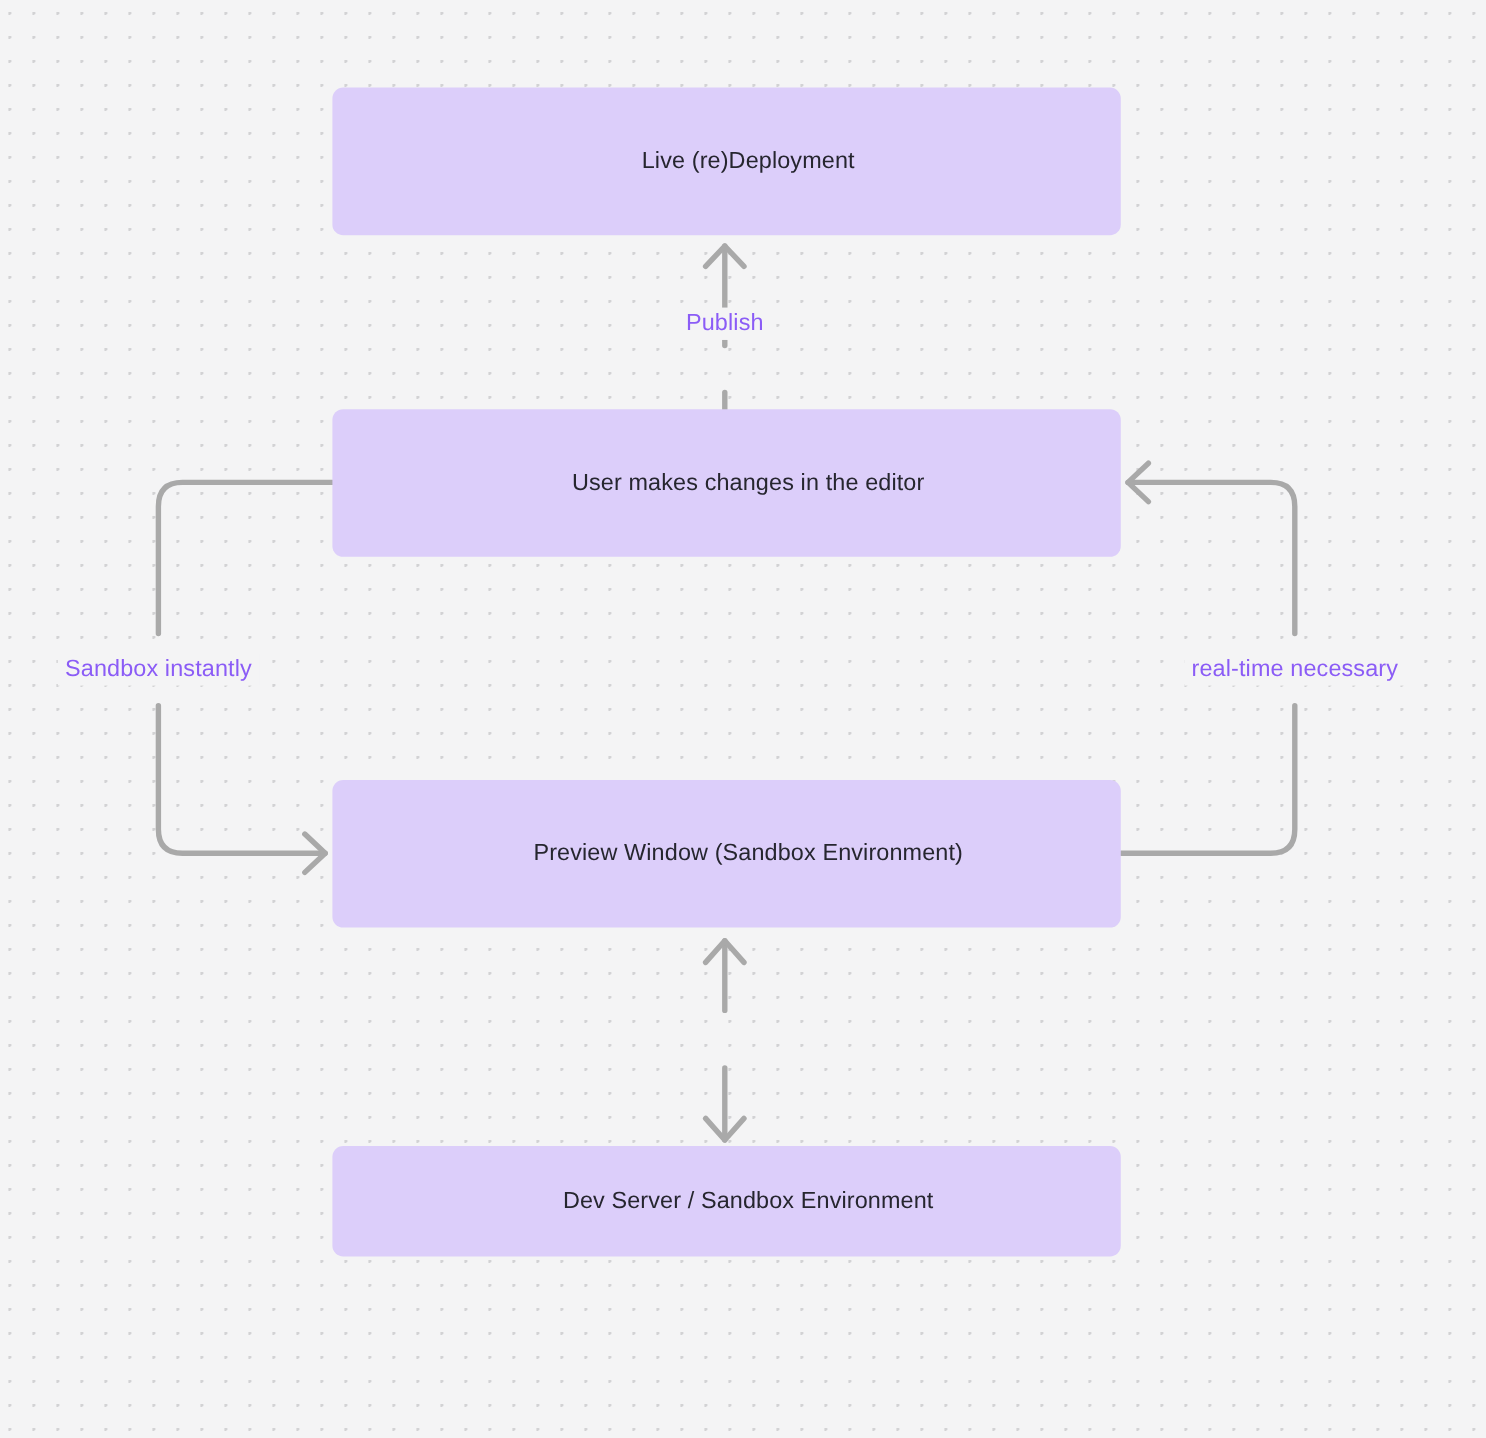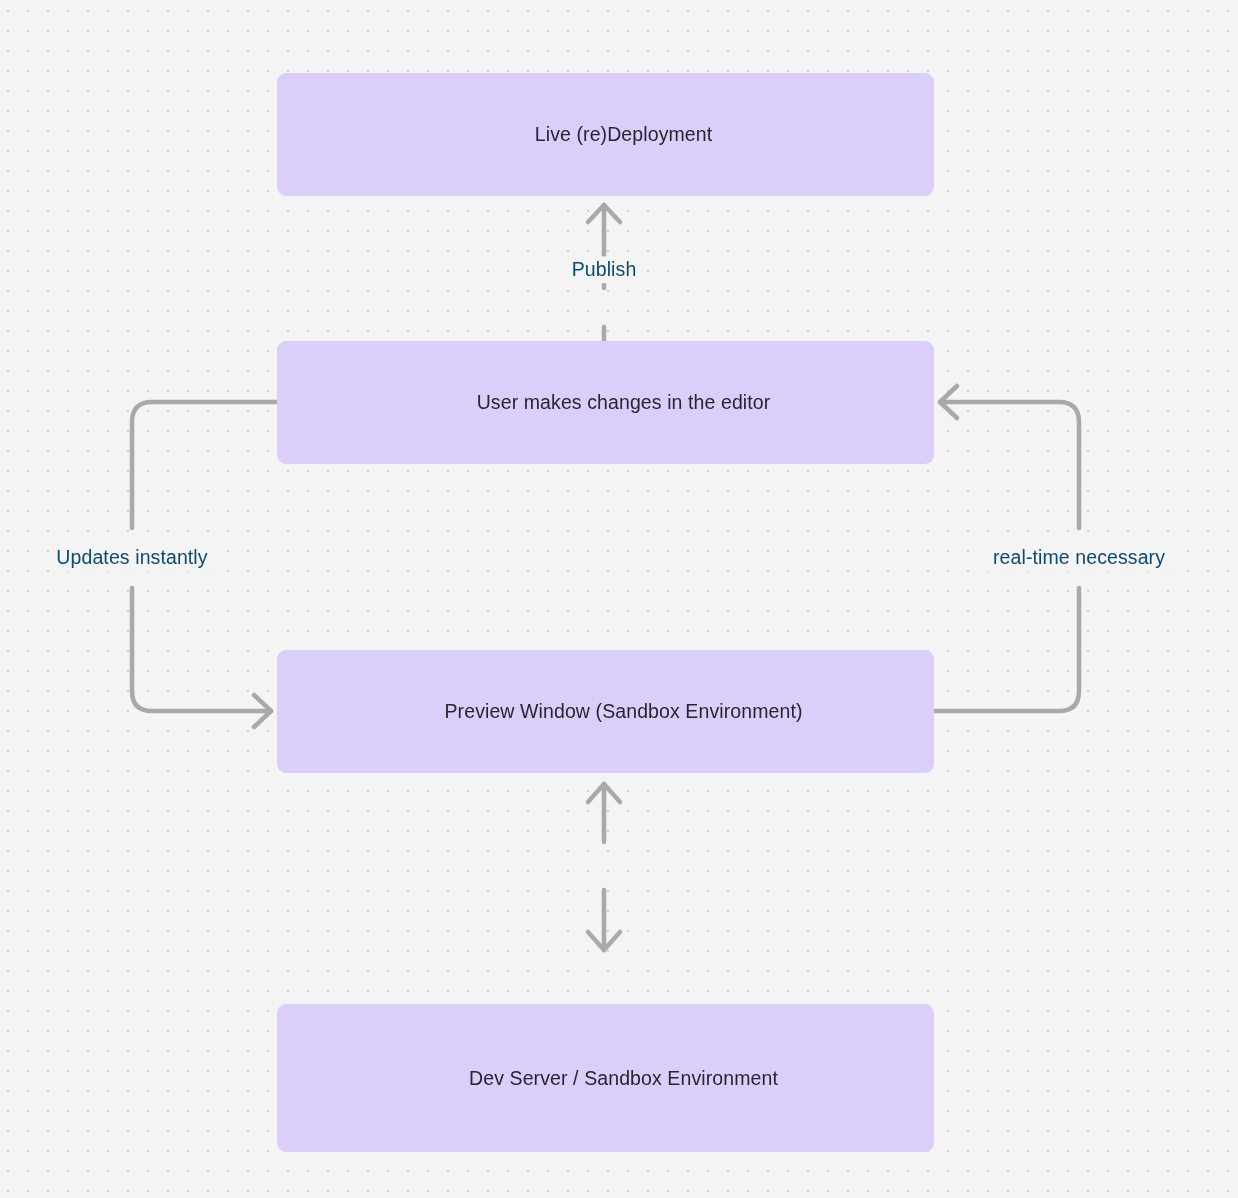--- a/index.html
+++ b/index.html
@@ -46,21 +46,21 @@
     line-height: 1.25;
     text-align: center;
     padding-left: 36px;
   }
   .node-label {
     display: block;
     padding: 0 16px;
   }
   .edge-label {
     position: absolute;
-    color: #0c4a6e;
+    color: #8b5cf6;
     font-size: 19.5px;
     letter-spacing: 0.1px;
     line-height: 1.2;
     white-space: nowrap;
     background: #f4f4f5;
     padding: 2px 6px;
     transform: translate(-50%, -50%);
   }
 </style>
 </head>
@@ -101,24 +101,24 @@
   </div>
 
   <div class="node" style="left:277px; top:341px; width:657px; height:123px;justify-content:center;">
     <span class="node-label">User makes changes in the editor</span>
   </div>
 
   <div class="node" style="left:277px; top:650px; width:657px; height:123px;">
     <span class="node-label">Preview Window (Sandbox Environment)</span>
   </div>
 
-  <div class="node" style="left:277px; top:1004px; width:657px; height:148px;">
+  <div class="node" style="left:277px; top:955px; width:657px; height:92px;">
     <span class="node-label">Dev Server / Sandbox Environment</span>
   </div>
 
   <div class="edge-label" style="left:604px; top:270px;">Publish</div>
 
-  <div class="edge-label" style="left:132px; top:558px;">Updates instantly</div>
+  <div class="edge-label" style="left:132px; top:558px;">Sandbox instantly</div>
 
   <div class="edge-label" style="left:1079px; top:558px;">real-time necessary</div>
 
 
 </div>
 
 </body></html>

